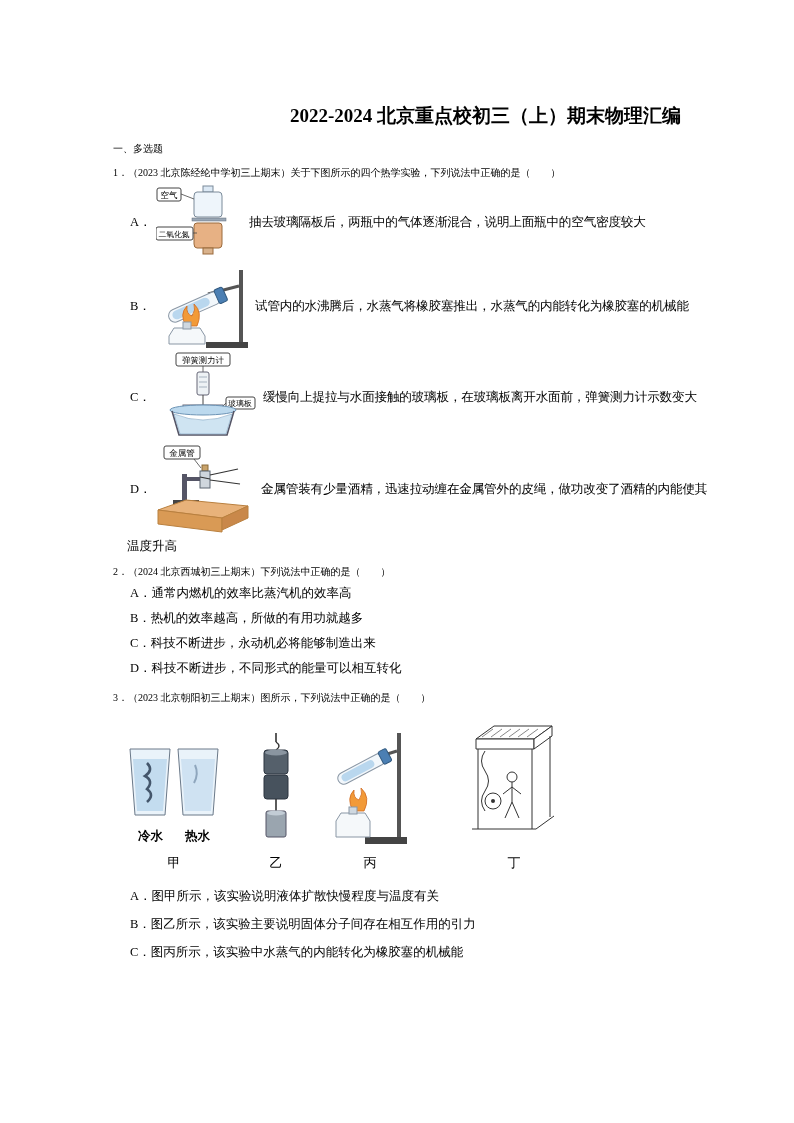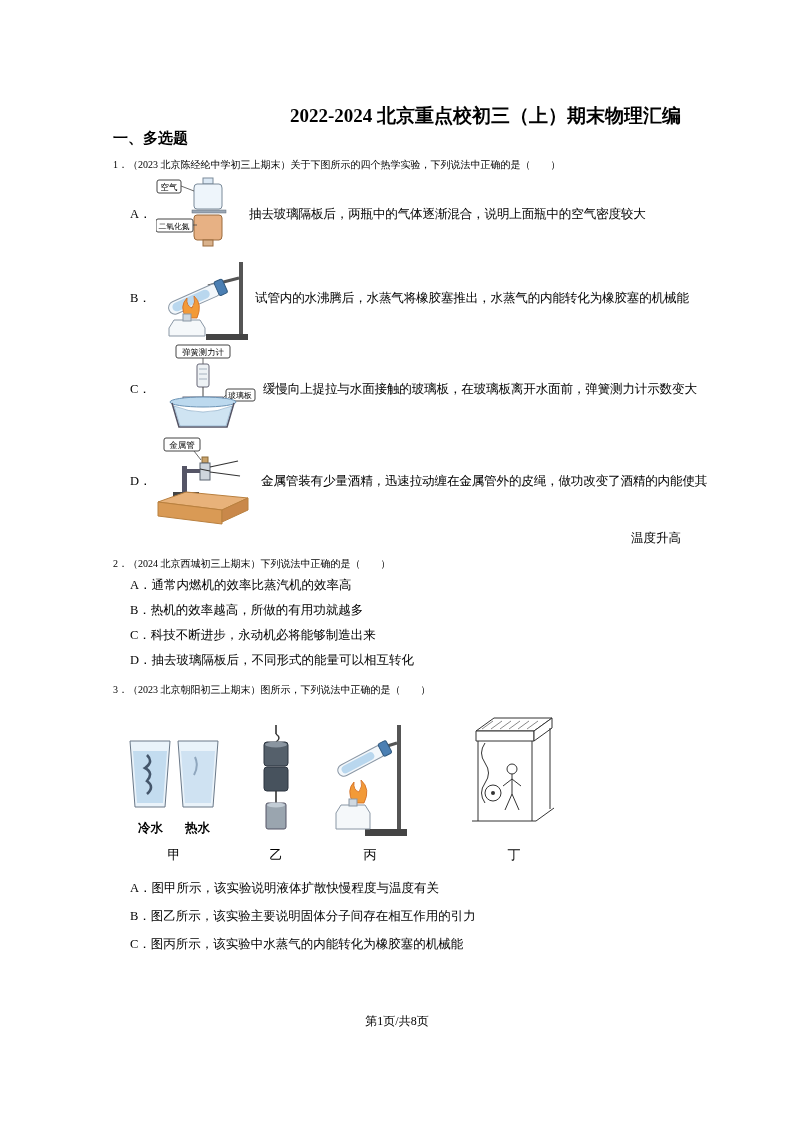--- a/index.html
+++ b/index.html
@@ -4,27 +4,27 @@
 <style>
   * { margin:0; padding:0; box-sizing:border-box; }
   html,body { background:#fff; }
   body {
     width:794px; height:1123px;
     font-family:"Liberation Serif","DejaVu Serif",serif;
     color:#000;
   }
   .page { position:relative; width:794px; height:1123px; padding:103px 113px 0 113px; overflow:hidden; background:#fff; }
   .title { text-align:right; font-weight:bold; font-size:19px; line-height:26px; }
-  .section-heading { font-size:15px; font-weight:bold; }
+  .section-heading { margin-top:13px; font-size:10px; font-weight:normal; }
   .stem { margin-top:7px; font-size:10px; line-height:19px; white-space:nowrap; }
   .q1-opt { display:flex; align-items:center; padding-left:17px; margin-top:2px; }
   .opt-label { flex:none; width:26px; font-size:12.5px; }
   .opt-fig { flex:none; margin-right:7px; line-height:0; }
   .opt-text { font-size:12.6px; letter-spacing:-0.2px; white-space:nowrap; }
-  .d-cont { font-size:12.5px; margin:4px 0 6px 14px;text-align:right; }
+  .d-cont { font-size:12.5px; margin:4px 0 6px 14px; }
   .mc-opt { padding-left:17px; font-size:12.5px; line-height:25px; }
   .fig-row { display:flex; align-items:flex-end; margin-top:12px; margin-left:8px; }
   .fig-col { display:flex; flex-direction:column; align-items:center; justify-content:flex-end; }
   .cup-labels { display:flex; gap:22px; font-weight:bold; font-size:12.5px; margin-top:5px; }
   .fig-cap { font-size:13px; margin-top:9px; }
   .q3-opts { margin-top:10px; }
   .q3-opts .mc-opt { line-height:28px; }
   .footer { position:absolute; left:0; right:0; top:1013px; text-align:center; font-size:12px; }
   svg text { font-family:"Liberation Serif","DejaVu Serif",serif; fill:#000; }
 </style>
@@ -126,21 +126,21 @@
       </svg>
     </div>
     <span class="opt-text">金属管装有少量酒精，迅速拉动缠在金属管外的皮绳，做功改变了酒精的内能使其</span>
   </div>
   <div class="d-cont">温度升高</div>
 
   <div class="stem">2．（2024 北京西城初三上期末）下列说法中正确的是（　　）</div>
   <div class="mc-opt">A．通常内燃机的效率比蒸汽机的效率高</div>
   <div class="mc-opt">B．热机的效率越高，所做的有用功就越多</div>
   <div class="mc-opt">C．科技不断进步，永动机必将能够制造出来</div>
-  <div class="mc-opt">D．抽去玻璃隔板后，不同形式的能量可以相互转化</div>
+  <div class="mc-opt">D．科技不断进步，不同形式的能量可以相互转化</div>
 
   <div class="stem">3．（2023 北京朝阳初三上期末）图所示，下列说法中正确的是（　　）</div>
 
   <div class="fig-row">
 
     <div class="fig-col" style="width:106px">
       <svg width="100" height="78" viewBox="0 0 100 78">
         <path d="M6 4 l5 66 h30 l5 -66 z" fill="#eaf3fa" stroke="#6a7888"></path>
         <path d="M9 14 l4 52 h26 l4 -52 z" fill="#c3dcef"></path>
         <path d="M23 18 q7 7 -2 13 q9 5 2 13 q8 6 0 13" fill="none" stroke="#44566b" stroke-width="2.6"></path>
@@ -212,15 +212,14 @@
       <div class="fig-cap">丁</div>
     </div>
   </div>
 
   <div class="q3-opts">
     <div class="mc-opt">A．图甲所示，该实验说明液体扩散快慢程度与温度有关</div>
     <div class="mc-opt">B．图乙所示，该实验主要说明固体分子间存在相互作用的引力</div>
     <div class="mc-opt">C．图丙所示，该实验中水蒸气的内能转化为橡胶塞的机械能</div>
   </div>
 
-  <div class="footer">第1页/共8页</div>
 
 </div>
 
 </body></html>

